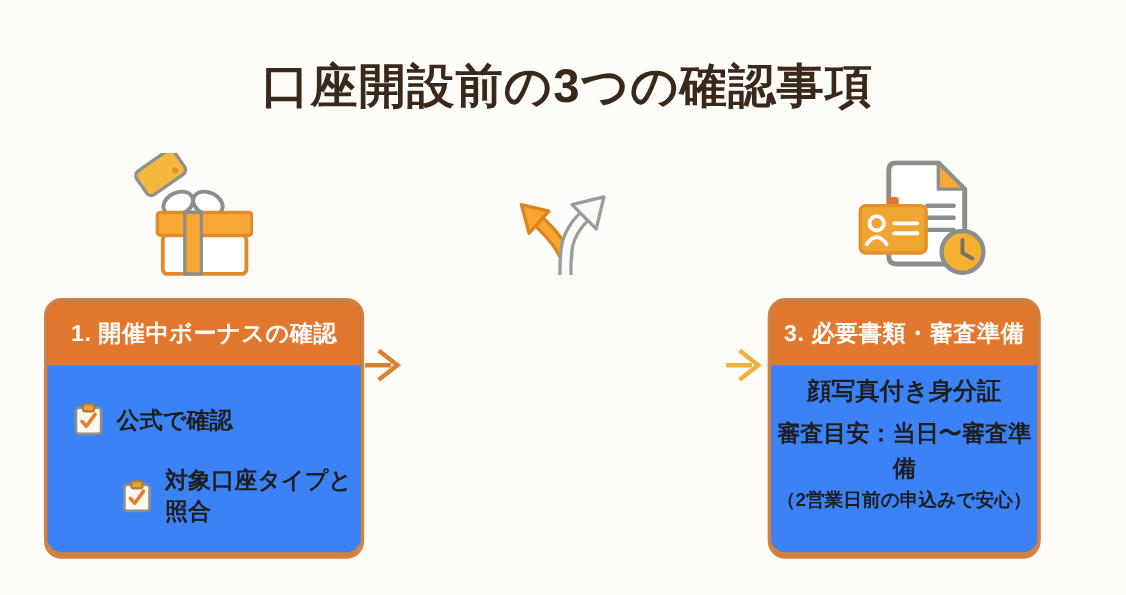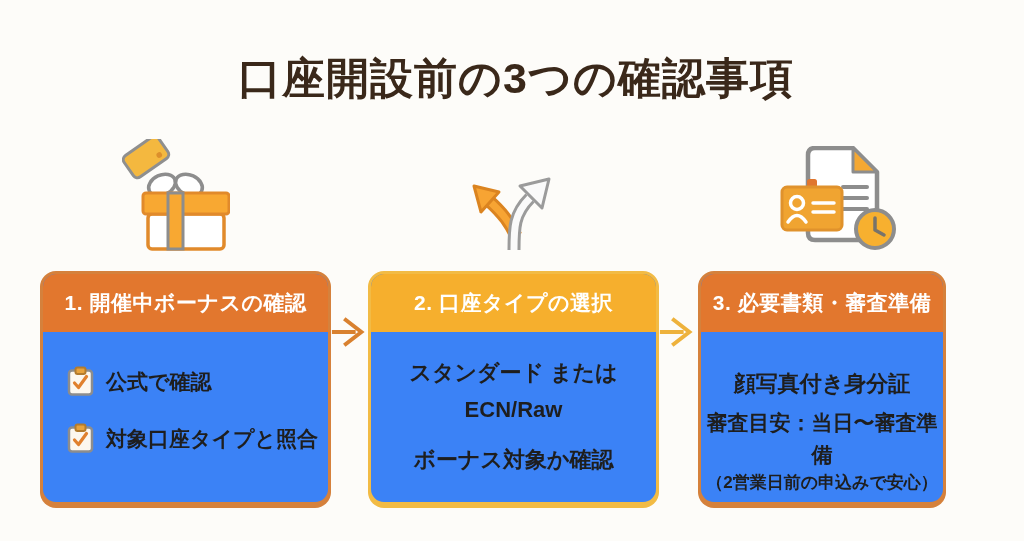--- a/index.html
+++ b/index.html
@@ -32,29 +32,29 @@
 
   .card-header {
     height:58px; display:flex; align-items:center; justify-content:center;
     color:#fff; font-size:21px; font-weight:800; letter-spacing:0.5px;
   }
   .c1 .card-header, .c3 .card-header { background: var(--header-orange, #E2772E); }
   .c2 .card-header { background: var(--header-amber, #F6AF2D); }
 
   .body1 { padding:34px 0 0 24px; }
   .check-row { display:flex; align-items:center; gap:12px; font-size:21px; font-weight:800; color:#1E1E1E; }
-  .check-row + .check-row { margin-top:26px; }
+  .check-row + .check-row { margin-top:26px;margin-left:44px; }
   .clip-icon { flex:0 0 auto; line-height:0; }
 
   .body2 { text-align:center; font-weight:800; color:#1E1E1E; }
   .body2 .opt  { margin-top:22px; font-size:22px; line-height:37px; }
   .body2 .note { margin-top:13px; font-size:22px; line-height:37px; }
 
   .body3 { text-align:center; font-weight:800; color:#1E1E1E; }
-  .body3 .docs-block { margin-top:35px; }
+  .body3 .docs-block { margin-top:7px; }
   .body3 .docline { font-size:22px; line-height:34px; }
   .body3 .review  { margin-top:6px; font-size:21px; line-height:32px; }
   .body3 .review-note { font-size:17px; line-height:23px; }
 
   .flow-arrow { position:absolute; top:313px; line-height:0; }
   .flow-arrow.a1 { left:330px; }
   .flow-arrow.a2 { left:658px; }
 </style>
 </head>
 <body>
@@ -134,30 +134,20 @@
     </div>
   </div>
 
   <div class="flow-arrow a1">
     <svg width="38" height="38" viewBox="0 0 40 40">
       <path d="M2 20 H27" fill="none" stroke="#D9812F" stroke-width="4.2"></path>
       <polyline points="15,6 33,20 15,34" fill="none" stroke="#D9812F" stroke-width="4.2" stroke-linejoin="miter"></polyline>
     </svg>
   </div>
 
-  <div class="card c2">
-    <div class="card-header">2. 口座タイプの選択</div>
-    <div class="body2">
-      <div class="opt">
-        <div>スタンダード または</div>
-        <div>ECN/Raw</div>
-      </div>
-      <div class="note">ボーナス対象か確認</div>
-    </div>
-  </div>
 
   <div class="flow-arrow a2">
     <svg width="38" height="38" viewBox="0 0 40 40">
       <path d="M2 20 H27" fill="none" stroke="#EEB23C" stroke-width="4.2"></path>
       <polyline points="15,6 33,20 15,34" fill="none" stroke="#EEB23C" stroke-width="4.2" stroke-linejoin="miter"></polyline>
     </svg>
   </div>
 
   <div class="card c3">
     <div class="card-header">3. 必要書類・審査準備</div>

